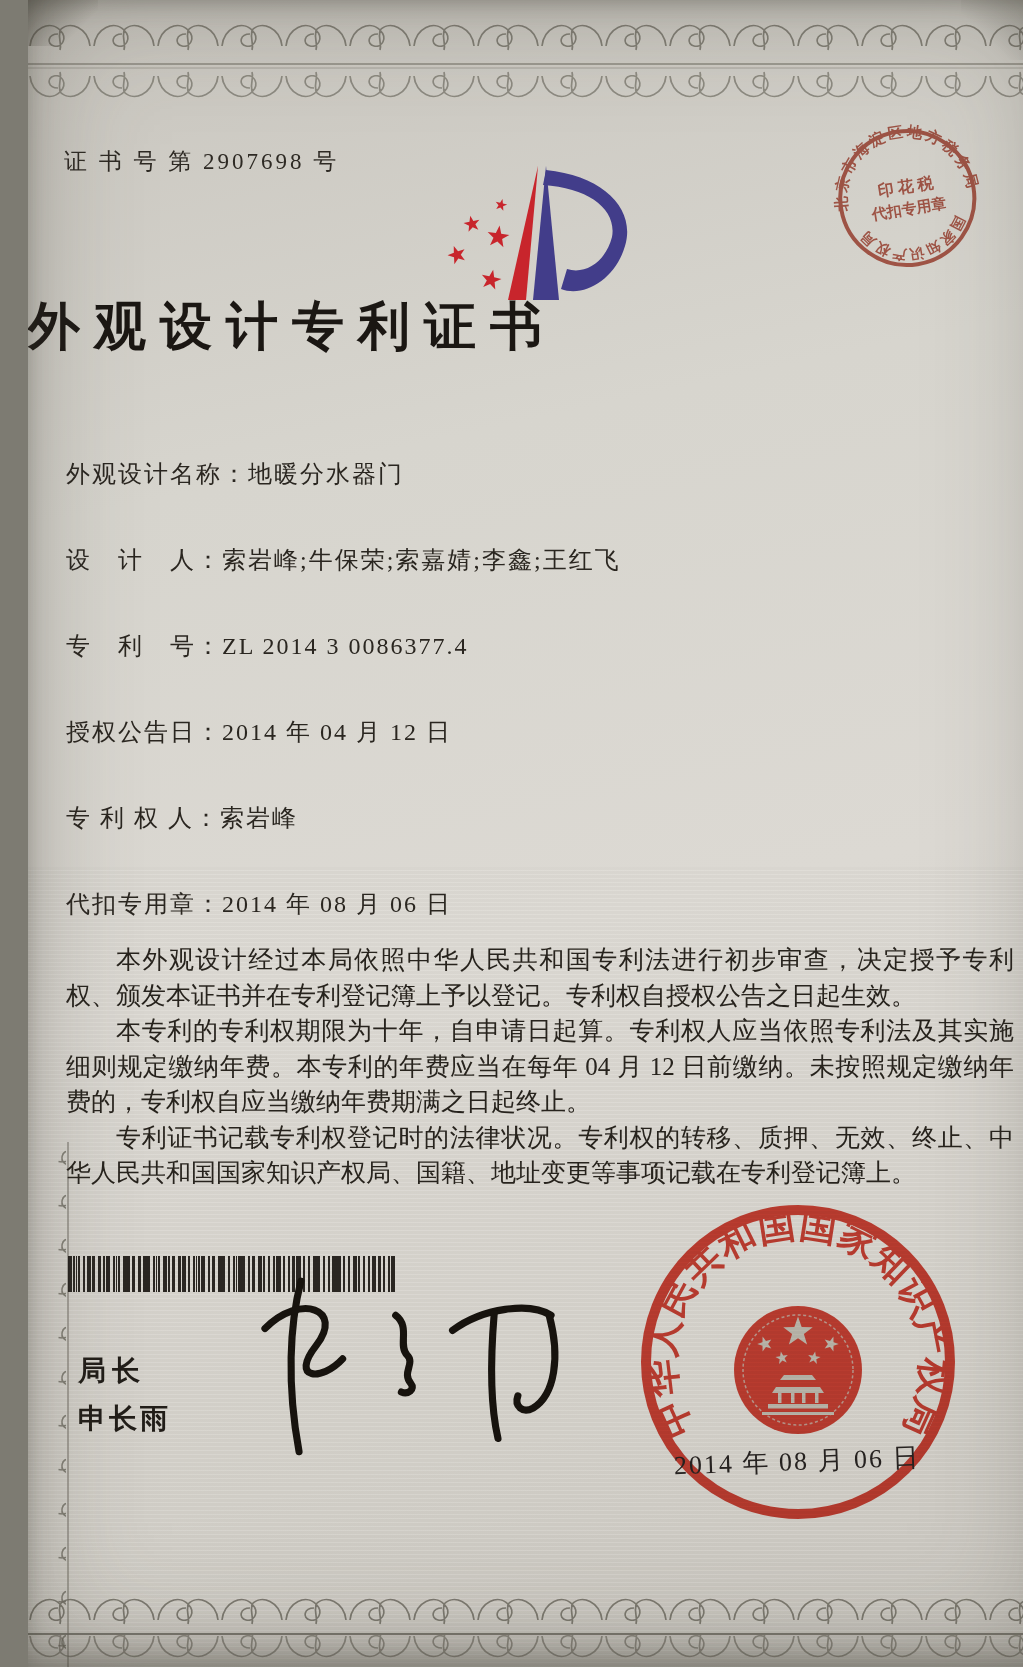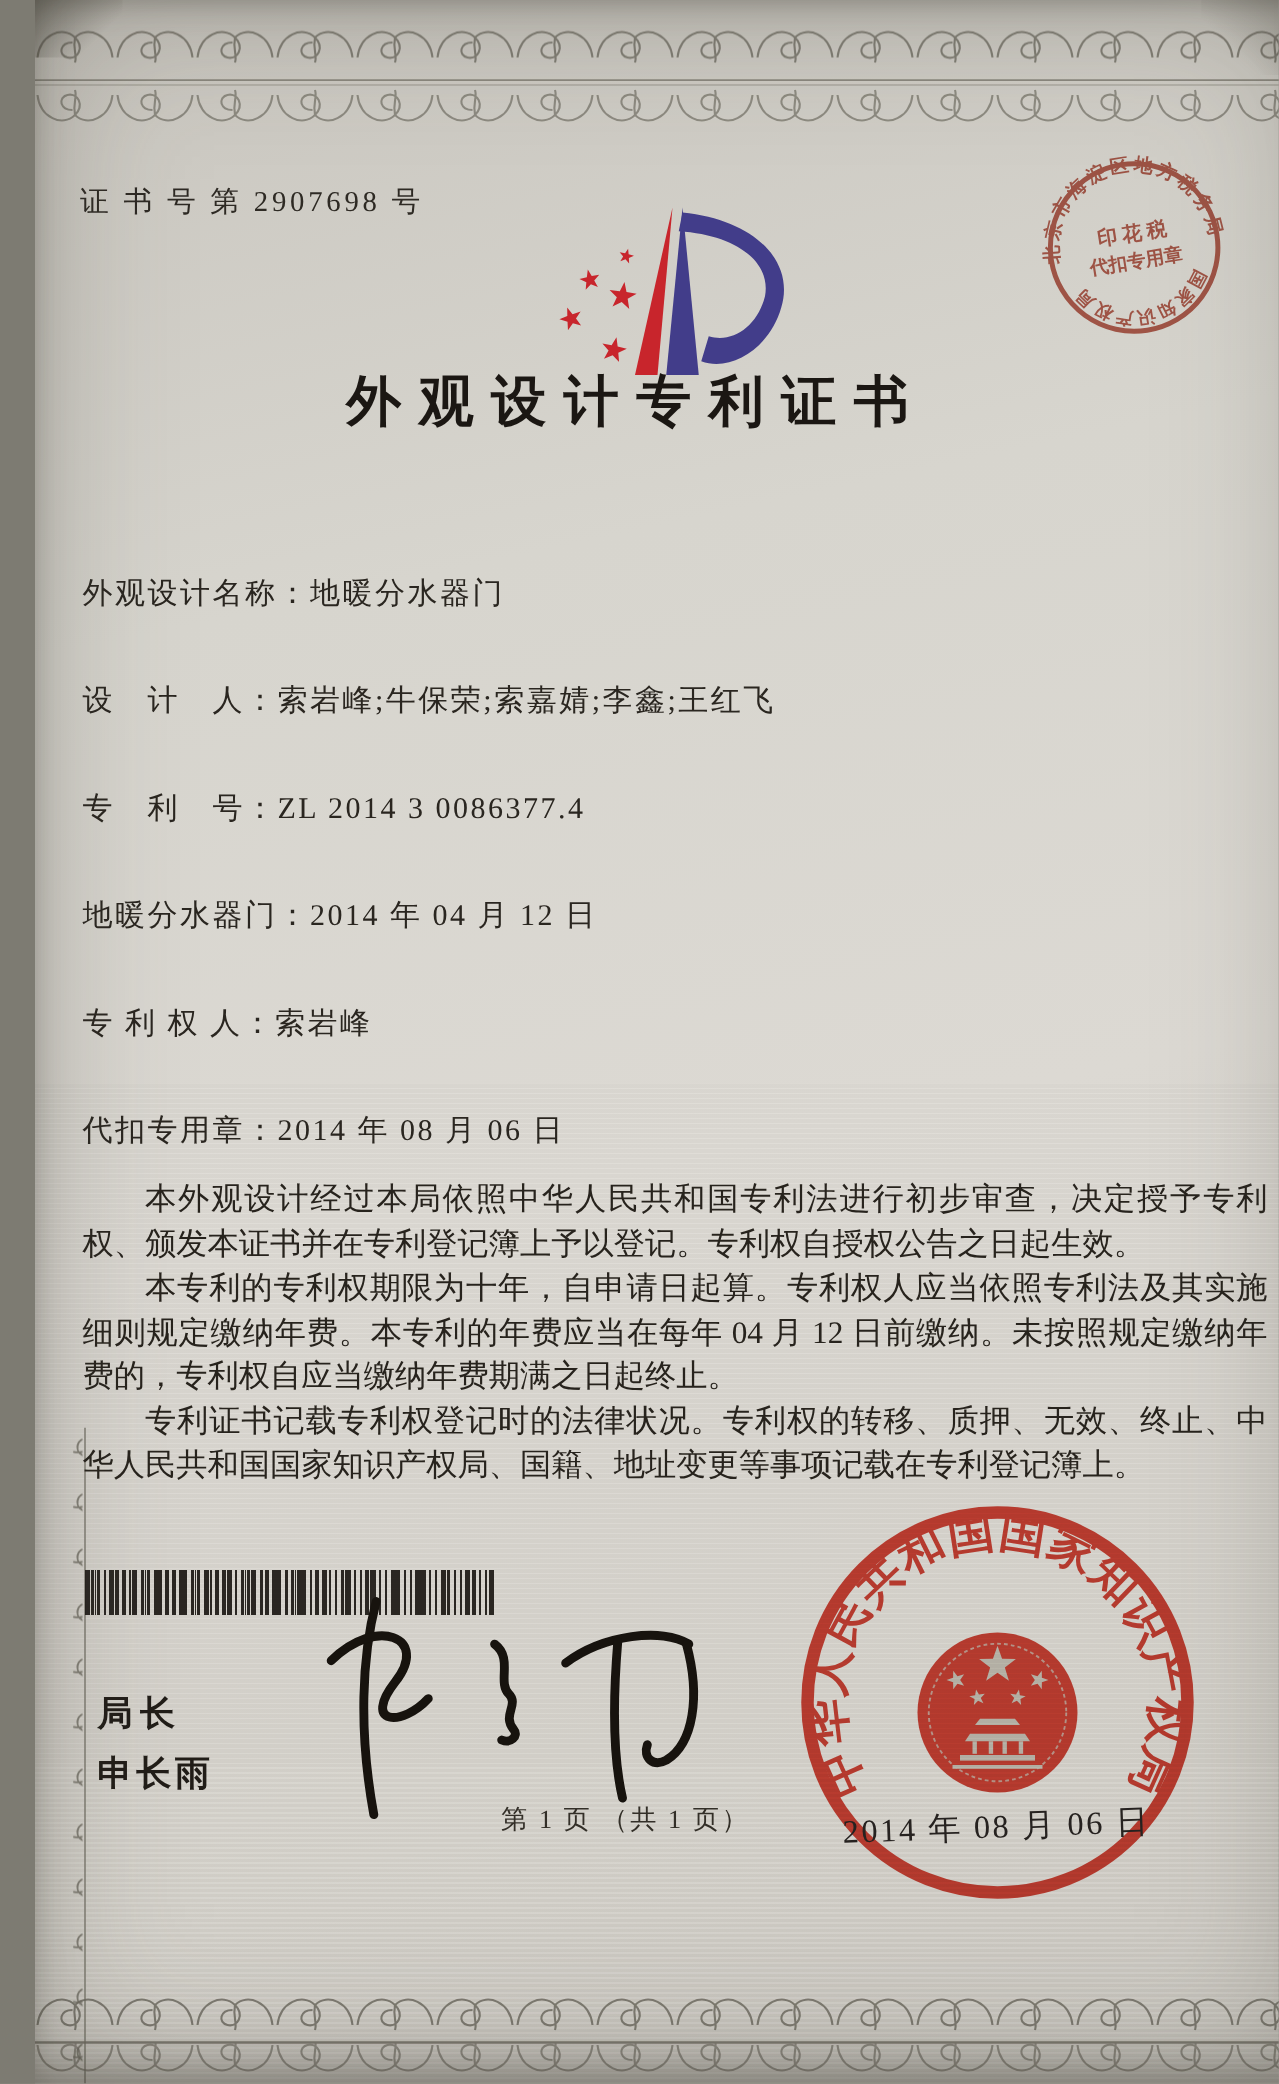--- a/index.html
+++ b/index.html
@@ -16,22 +16,22 @@
   .corner{position:absolute;z-index:8;pointer-events:none;}
   .corner.tl{left:0;top:0;width:70px;height:46px;background:linear-gradient(135deg,rgba(60,58,48,.5),rgba(60,58,48,0) 70%);}
   .corner.tr{right:0;top:0;width:90px;height:60px;background:linear-gradient(225deg,rgba(60,58,48,.35),rgba(60,58,48,0) 70%);}
 
   svg.borderband{position:absolute;z-index:1;}
   .border-top{left:0;top:18px;}
   .border-left{left:0;top:1142px;}
   .border-bottom{left:0;top:1592px;}
 
   .cert-no{position:absolute;left:36px;top:146px;z-index:2;font-size:23px;letter-spacing:3px;color:#2e2a24;}
-  .title{position:absolute;left:0;top:292px;width:962px;z-index:2;text-align:center;
-    font-size:44px;font-weight:600;letter-spacing:14px;color:#1b1713;}
+  .title{position:absolute;left:0;top:292px;width:962px;z-index:2;
+    font-size:52px;font-weight:600;letter-spacing:14px;color:#1b1713;}
 
   .field{position:absolute;left:38px;z-index:2;font-size:24px;color:#2a2620;letter-spacing:2px;white-space:nowrap;}
   .f1{top:458px}.f2{top:544px}.f3{top:630px}.f4{top:716px}.f5{top:802px}.f6{top:888px}
   .field .flabel{display:inline-block;}
 
   .body-text{position:absolute;left:38px;top:942px;width:948px;z-index:2;
     font-size:25px;line-height:35.5px;color:#27231d;text-align:justify;}
   .body-text p{margin:0;text-indent:2em;}
 
   .barcode{position:absolute;left:40px;top:1256px;width:328px;height:36px;z-index:2;opacity:.9;
@@ -137,21 +137,21 @@
   <div class="field f2">
     <span class="flabel">设　计　人：</span><span class="fvalue">索岩峰;牛保荣;索嘉婧;李鑫;王红飞</span>
   </div>
   <div class="field f1">
     <span class="flabel">外观设计名称：</span><span class="fvalue">地暖分水器门</span>
   </div>
   <div class="field f3">
     <span class="flabel">专　利　号：</span><span class="fvalue">ZL 2014 3 0086377.4</span>
   </div>
   <div class="field f4">
-    <span class="flabel">地暖分水器门：</span><span class="fvalue">2014 年 04 月 12 日</span>
+    <span class="flabel">授权公告日：</span><span class="fvalue">2014 年 04 月 12 日</span>
   </div>
   <div class="field f5">
     <span class="flabel">专 利 权 人：</span><span class="fvalue">索岩峰</span>
   </div>
   <div class="field f6">
     <span class="flabel">代扣专用章：</span><span class="fvalue">2014 年 08 月 06 日</span>
   </div>
 
   <div class="body-text">
     <p>本外观设计经过本局依照中华人民共和国专利法进行初步审查，决定授予专利权、颁发本证书并在专利登记簿上予以登记。专利权自授权公告之日起生效。</p>
@@ -199,15 +199,14 @@
         <rect x="174" y="201" width="3.5" height="10"></rect>
         <rect x="187" y="201" width="3.5" height="10"></rect>
         <rect x="140" y="212" width="60" height="4.5"></rect>
         <rect x="134" y="220" width="72" height="3"></rect>
       </g>
     </g>
   </svg>
 
   <div class="seal-date">2014 年 08 月 06 日</div>
 
-  <div class="page-footer">第 1 页 （共 1 页）</div>
 
 </div>
 
 </body></html>

